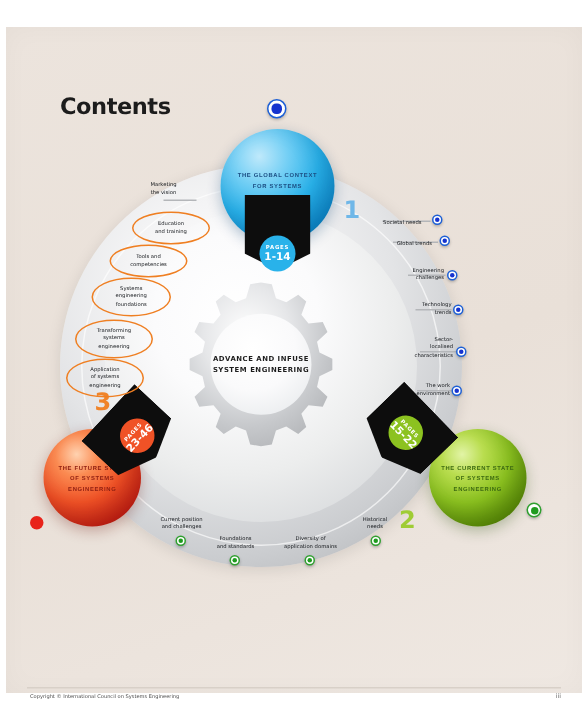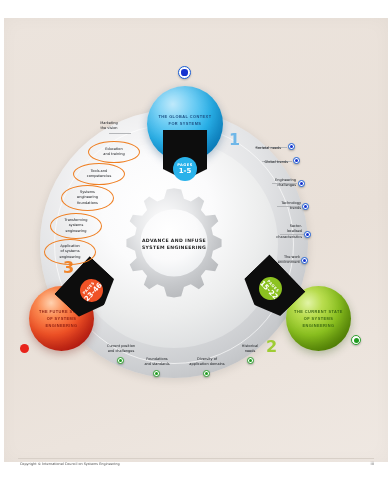--- a/index.html
+++ b/index.html
@@ -246,20 +246,21 @@
     color:#6a6a6a;
     font-family:"DejaVu Sans", sans-serif;
   }
 </style>
 </head>
 <body>
 
 <div id="page">
   <div class="page-canvas"></div>
 
+  <div class="contents-title">Contents</div>
 
   <div class="disc-wrap">
     <div class="disc"></div>
     <div class="disc-inner"></div>
     <div class="disc-ring"></div>
 
     <svg class="gear" viewBox="0 0 100 100">
       <defs>
         <radialGradient id="gearGrad" cx="40%" cy="32%" r="72%">
           <stop offset="0%" stop-color="#ffffff"></stop>
@@ -302,21 +303,21 @@
 
   <div class="sphere sphere-blue">
     <div class="sphere-label">THE GLOBAL
 CONTEXT FOR
 SYSTEMS
 ENGINEERING</div>
   </div>
   <div class="banner banner-blue"></div>
   <div class="pages-badge badge-blue">
     <span class="pages-word">PAGES</span>
-    <span class="pages-num">1-5</span>
+    <span class="pages-num">1-14</span>
   </div>
   <div class="section-num num-1">1</div>
 
   <div class="leader" style="left:255px; top:147px; width:32px;"></div>
   <div class="lbl r" style="left:225px; top:146px; width:56px;">Societal needs</div>
   <div class="dot dot-blue" style="left:288px; top:143px;">
       <i></i>
     </div>
 
   <div class="leader" style="left:262px; top:161px; width:30px;"></div>

